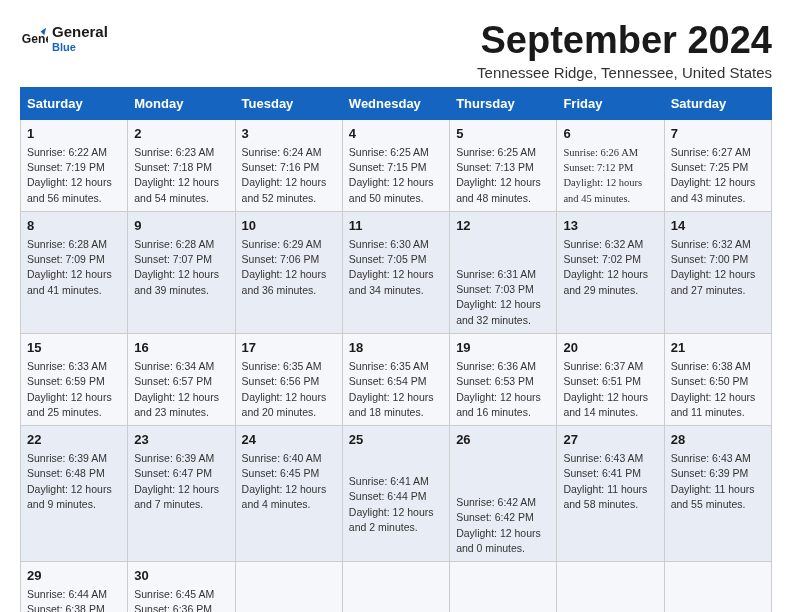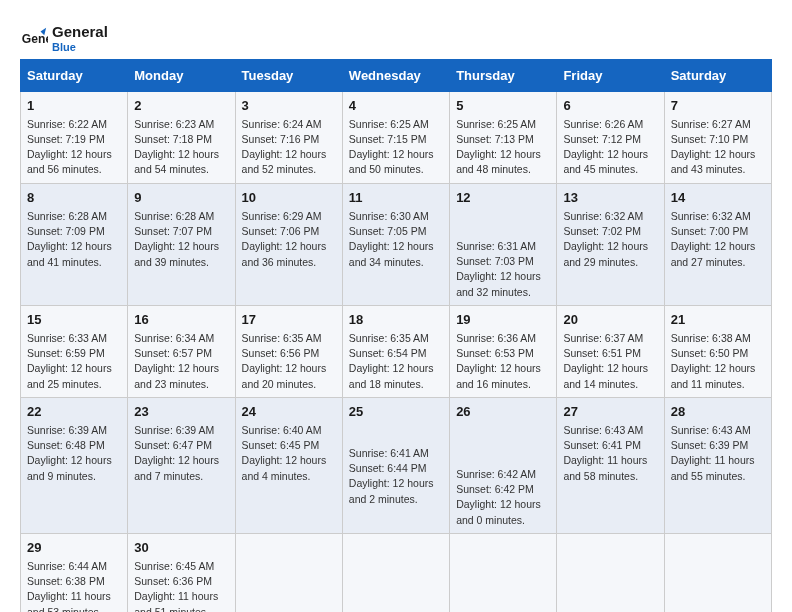--- a/index.html
+++ b/index.html
@@ -92,20 +92,24 @@
   <div class="logo">
     <svg class="logo-icon" viewBox="0 0 30 30">
       <text x="2" y="20" font-size="13" font-weight="bold" fill="#1a1a1a">General</text>
       <polygon points="22,8 28,4 26,12" fill="#1565C0"></polygon>
     </svg>
     <div>
       <div style="font-size:15px;font-weight:bold;color:#1a1a1a;line-height:1.1;">General</div>
       <div style="font-size:11px;font-weight:bold;color:#1565C0;line-height:1.1;">Blue</div>
     </div>
   </div>
+  <div class="title-area">
+    <div class="month-title">September 2024</div>
+    <div class="location-title">Tennessee Ridge, Tennessee, United States</div>
+  </div>
 </div>
 
 <table>
   <thead>
     <tr>
     <th>Saturday</th>
         <th>Monday</th>
         <th>Tuesday</th>
         <th>Wednesday</th>
         <th>Thursday</th>
@@ -145,29 +149,29 @@
         </td>
         <td>
           <span class="day-num">5</span>
           <div class="day-info" style="white-space: pre-line;">Sunrise: 6:25 AM
 Sunset: 7:13 PM
 Daylight: 12 hours
 and 48 minutes.</div>
         </td>
         <td>
           <span class="day-num">6</span>
-          <div class="day-info" style="white-space: pre-line;">Sunrise: 6:26 AM
+          <div class="day-info" style="white-space: pre-line; font-family: Liberation Serif, serif;">Sunrise: 6:26 AM
 Sunset: 7:12 PM
 Daylight: 12 hours
 and 45 minutes.</div>
         </td>
         <td>
           <span class="day-num">7</span>
           <div class="day-info" style="white-space: pre-line;">Sunrise: 6:27 AM
-Sunset: 7:10 PM
+Sunset: 7:25 PM
 Daylight: 12 hours
 and 43 minutes.</div>
         </td>
       </tr>
       <tr>
         <td>
           <span class="day-num">8</span>
           <div class="day-info" style="white-space: pre-line;">Sunrise: 6:28 AM
 Sunset: 7:09 PM
 Daylight: 12 hours

